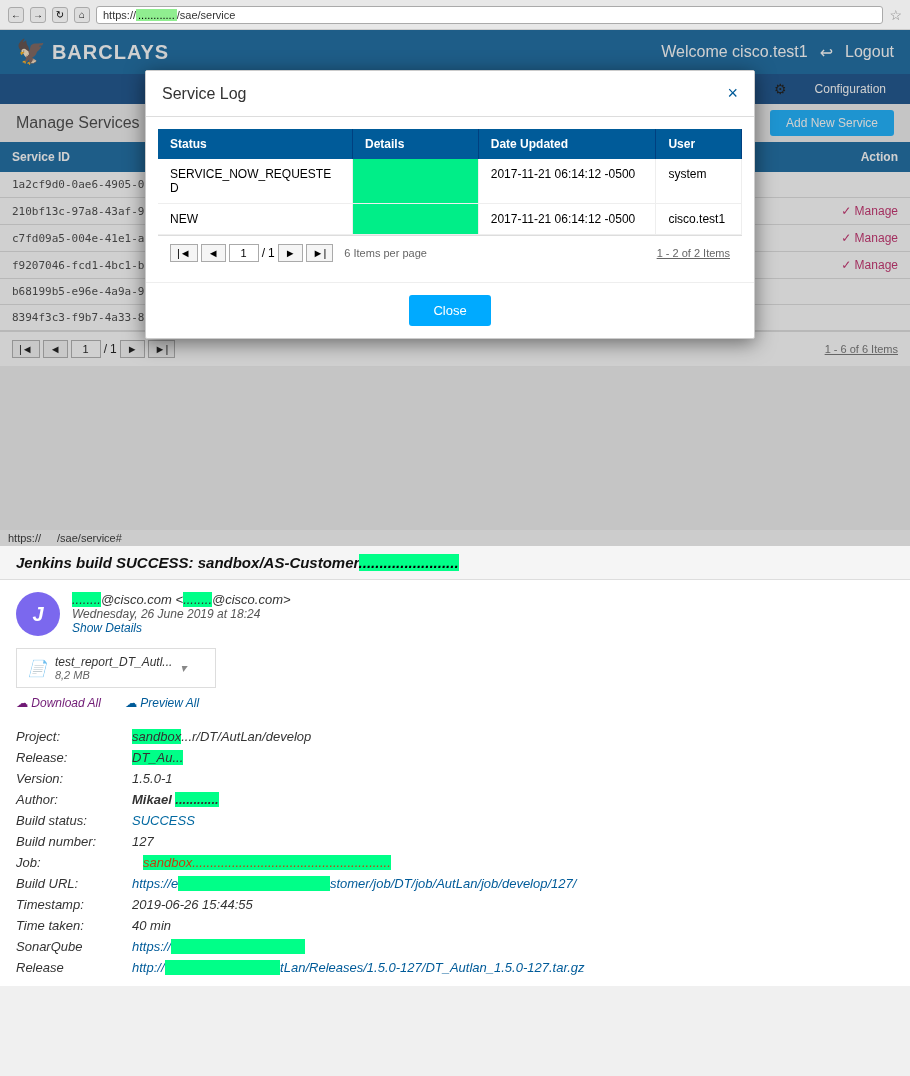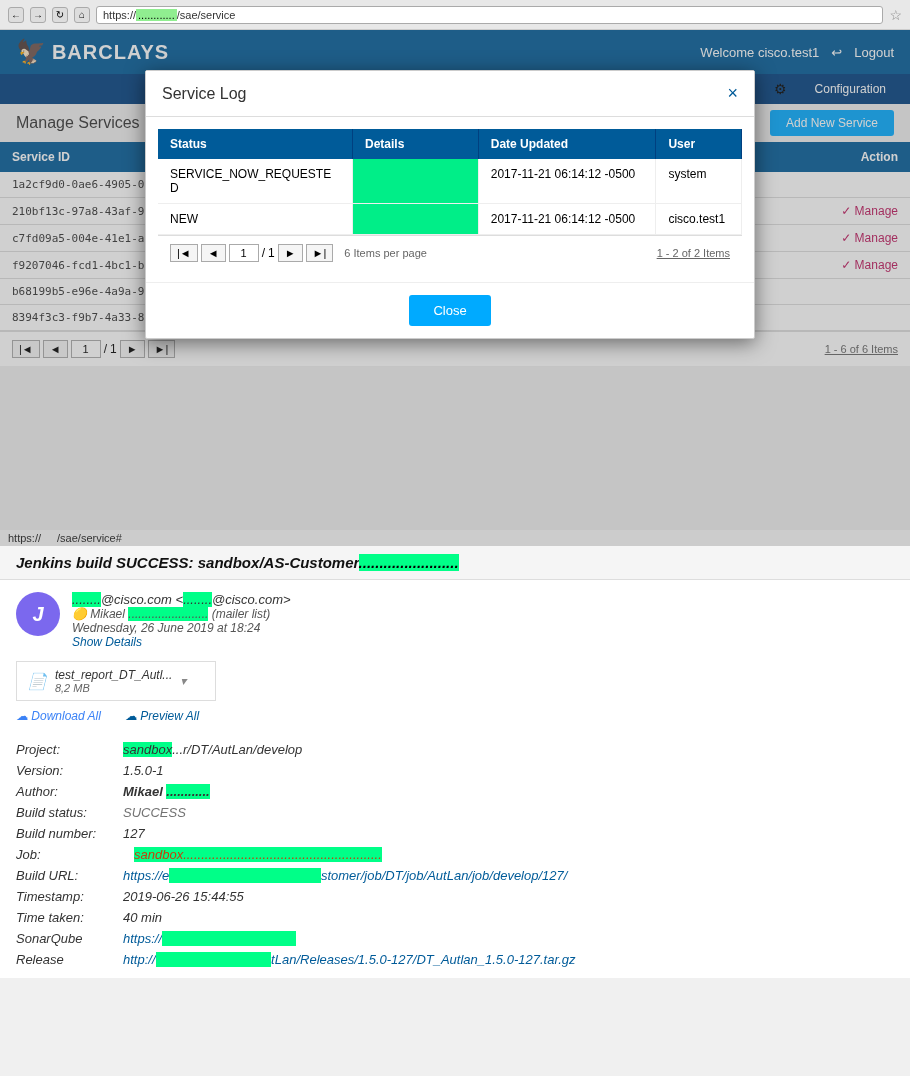--- a/index.html
+++ b/index.html
@@ -9,21 +9,21 @@
     .browser-chrome { background: #e8e8e8; padding: 4px 8px; display: flex; align-items: center; gap: 6px; border-bottom: 1px solid #ccc; height: 30px; }
     .browser-btn { width: 16px; height: 16px; border: 1px solid #aaa; background: #ddd; border-radius: 3px; cursor: pointer; font-size: 10px; display: flex; align-items: center; justify-content: center; }
     .browser-url { flex: 1; background: white; border: 1px solid #aaa; border-radius: 3px; padding: 2px 6px; font-size: 11px; color: #333; }
     .browser-star { font-size: 14px; color: #888; }
 
     
     .app-section { background: #005b99; position: relative; }
     .app-header { background: #005b99; padding: 8px 16px; display: flex; align-items: center; justify-content: space-between; }
     .barclays-logo { display: flex; align-items: center; gap: 6px; }
     .barclays-text { color: white; font-size: 20px; font-weight: bold; letter-spacing: 1px; }
-    .header-right { display: flex; align-items: center; gap: 12px; color: white; font-size: 13px; }
+    .header-right { display: flex; align-items: center; gap: 12px; color: white; font-size: 16px; }
 
     
     .nav-bar { background: #004080; padding: 4px 16px; display: flex; justify-content: flex-end; align-items: center; gap: 16px; }
     .nav-item { color: white; font-size: 12px; cursor: pointer; padding: 4px 8px; }
     .nav-icon { font-size: 14px; margin-right: 4px; }
 
     
     .manage-bar { background: #f0f0f0; padding: 6px 16px; display: flex; justify-content: space-between; align-items: center; }
     .manage-title { font-size: 16px; color: #333; font-weight: normal; }
     .add-service-btn { background: #00aaff; color: white; border: none; padding: 6px 16px; border-radius: 3px; cursor: pointer; font-size: 12px; }
@@ -77,26 +77,26 @@
     .email-details { flex: 1; }
 
     
     .attachment { display: flex; align-items: center; gap: 8px; border: 1px solid #ddd; padding: 6px 10px; margin: 0 16px; width: 200px; }
 
     
     .download-links { padding: 8px 16px; display: flex; gap: 24px; }
 
     
     .email-body { padding: 8px 16px; }
-    .email-field { display: flex; gap: 7px; padding: 3px 0; font-size: 13px; }
+    .email-field { display: flex; gap: 16px; padding: 3px 0; font-size: 13px; }
     .email-field-label { color: #333; font-weight: normal; min-width: 100px; }
     .email-field-value { color: #333; }
     .email-field-value-link { color: #005b99; cursor: pointer; }
     .email-field-value-bold { font-weight: bold; }
-    .success-text { color: #737373; }
+    .success-text { color: #0369a1; }
 
     .app-wrapper { position: relative; height: 500px; overflow: hidden; }
     .overlay { position: absolute; top: 0; left: 0; right: 0; bottom: 0; background: rgba(100,100,100,0.3); z-index: 5; }
   </style>
 </head>
 <body>
 
 <div class="browser-chrome">
   <button class="browser-btn">←</button>
   <button class="browser-btn">→</button>
@@ -247,53 +247,53 @@
     <span>Jenkins build SUCCESS: sandbox/AS-Customer</span><span style="background:#00ff88; color:#000;">........................</span>
   </div>
 
   <div class="email-meta">
     <div class="email-avatar">J</div>
     <div class="email-details">
       <div style="font-size:13px; color:#333;">
         <span style="background:#00ff88;">........</span><span>@cisco.com</span>
         <span> &lt;</span><span style="background:#00ff88;">........</span><span>@cisco.com&gt;</span>
       </div>
-      <div style="font-size:12px; color:#555;">
-        <span>🟡 </span>
-        <span>Mikael </span><span style="background:#00ff88;">........................</span><span> (mailer list)</span>
-      </div>
       <div style="font-size:12px; color:#555;">Wednesday, 26 June 2019 at 18:24</div>
       <div style="color:#005b99; font-size:12px; cursor:pointer;">Show Details</div>
     </div>
   </div>
 
   <div class="attachment">
     <span style="color:#888; font-size:16px;">📄</span>
     <div>
       <div style="font-size:12px; color:#333;">test_report_DT_Autl...</div>
       <div style="font-size:11px; color:#666;">8,2 MB</div>
     </div>
     <span style="color:#888; font-size:12px;">▾</span>
   </div>
 
   <div class="download-links">
-    <span style="color:#3b82f6; font-size:12px; cursor:pointer;">
+    <span style="color:#701a75; font-size:12px; cursor:pointer;">
       <span>☁ </span><span>Download All</span>
     </span>
     <span style="color:#005b99; font-size:12px; cursor:pointer;">
       <span>☁ </span><span>Preview All</span>
     </span>
   </div>
 
   <div class="email-body">
     <div class="email-field">
       <span class="email-field-label">Project:</span>
       <span class="email-field-value"><span style="background:#00ff88;">sandbox</span>...<span>r/DT/AutLan/develop</span></span>
     </div>
     <div class="email-field">
+      <span class="email-field-label">Release:</span>
+      <span class="email-field-value"><span style="background:#00ff88;">DT_Au...</span></span>
+    </div>
+    <div class="email-field">
       <span class="email-field-label">Version:</span>
       <span class="email-field-value">1.5.0-1</span>
     </div>
     <div class="email-field">
       <span class="email-field-label">Author:</span>
       <span class="email-field-value email-field-value-bold"><strong>Mikael </strong><span style="background:#00ff88;">............</span></span>
     </div>
     <div class="email-field">
       <span class="email-field-label">Build status:</span>
       <span class="email-field-value success-text">SUCCESS</span>

